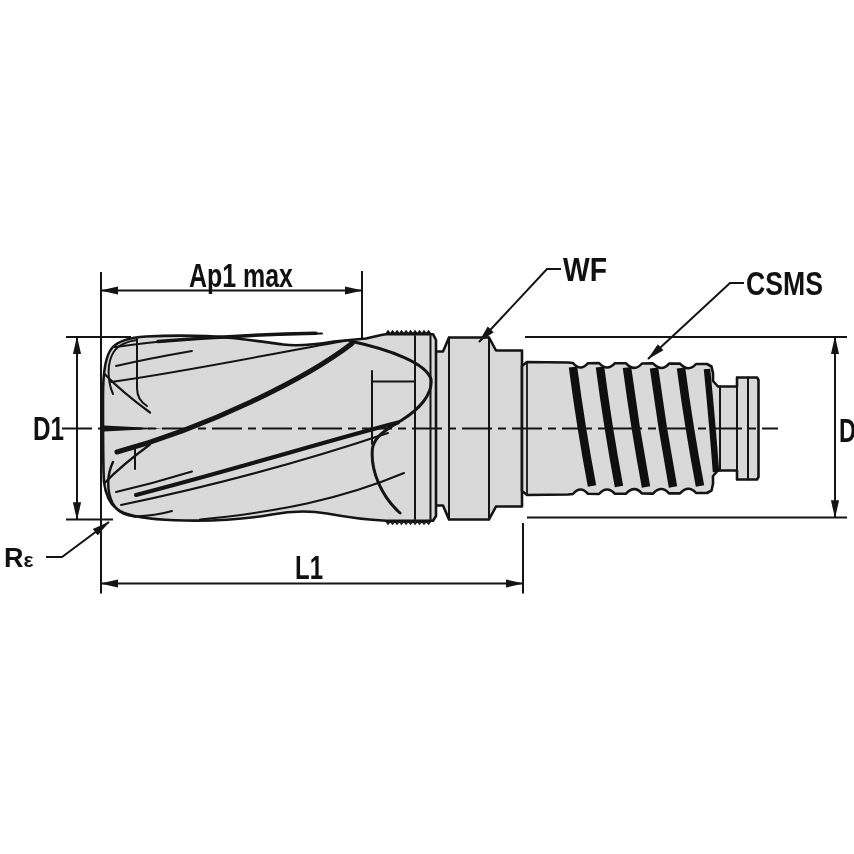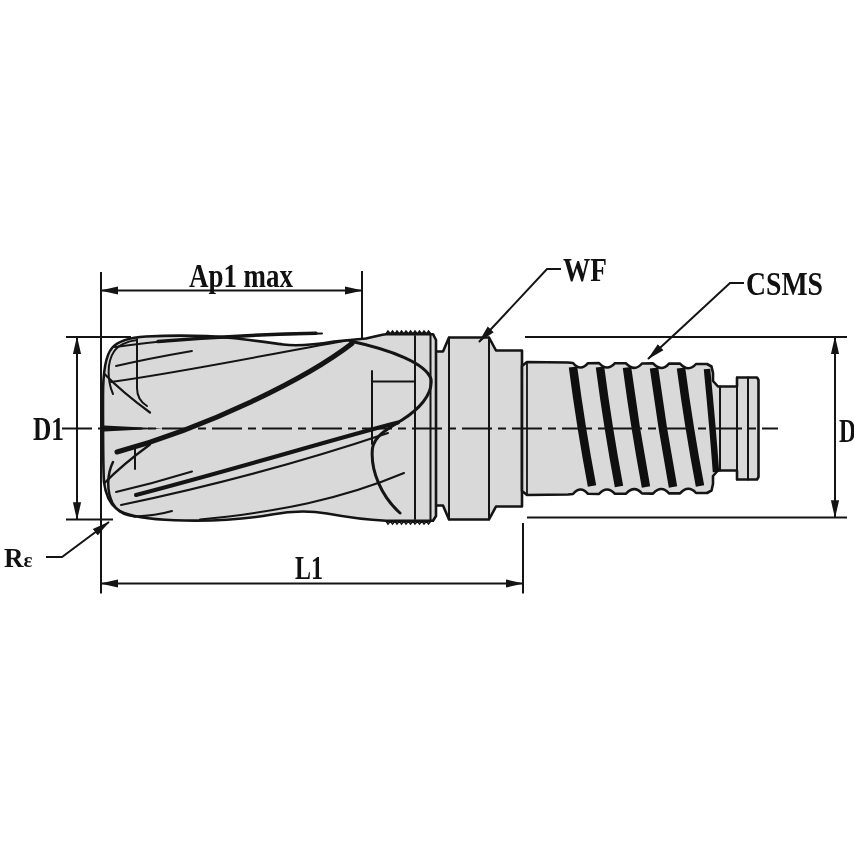--- a/index.html
+++ b/index.html
@@ -1,17 +1,17 @@
 <!DOCTYPE html>
 <html><head>
 <meta charset="utf-8">
 <style>
   html,body{margin:0;padding:0;background:#fff;}
   .canvas{position:relative;width:854px;height:668px;background:#fff;overflow:hidden;
-          font-family:Liberation Serif, serif;}
+          font-family:Liberation Sans, sans-serif;}
   svg{position:absolute;left:0;top:0;}
   .outline{fill:#d9d9d9;stroke:#141414;stroke-width:2.6;stroke-linejoin:round;}
   .stroke{fill:none;stroke:#141414;stroke-linecap:round;}
   .w18{stroke-width:1.8;} .w2{stroke-width:2;} .w22{stroke-width:2.2;}
   .w25{stroke-width:2.5;} .w3{stroke-width:3;} .w35{stroke-width:3.5;}
   .w4{stroke-width:4;} .w5{stroke-width:5;}
   .band{fill:none;stroke:#0f0f0f;stroke-linecap:butt;}
   .dim{fill:none;stroke:#141414;stroke-width:2;stroke-linecap:butt;}
   .lbl{fill:#111;font-weight:bold;font-size:33px;}
   .lblR{fill:#111;font-weight:bold;font-size:27px;}

